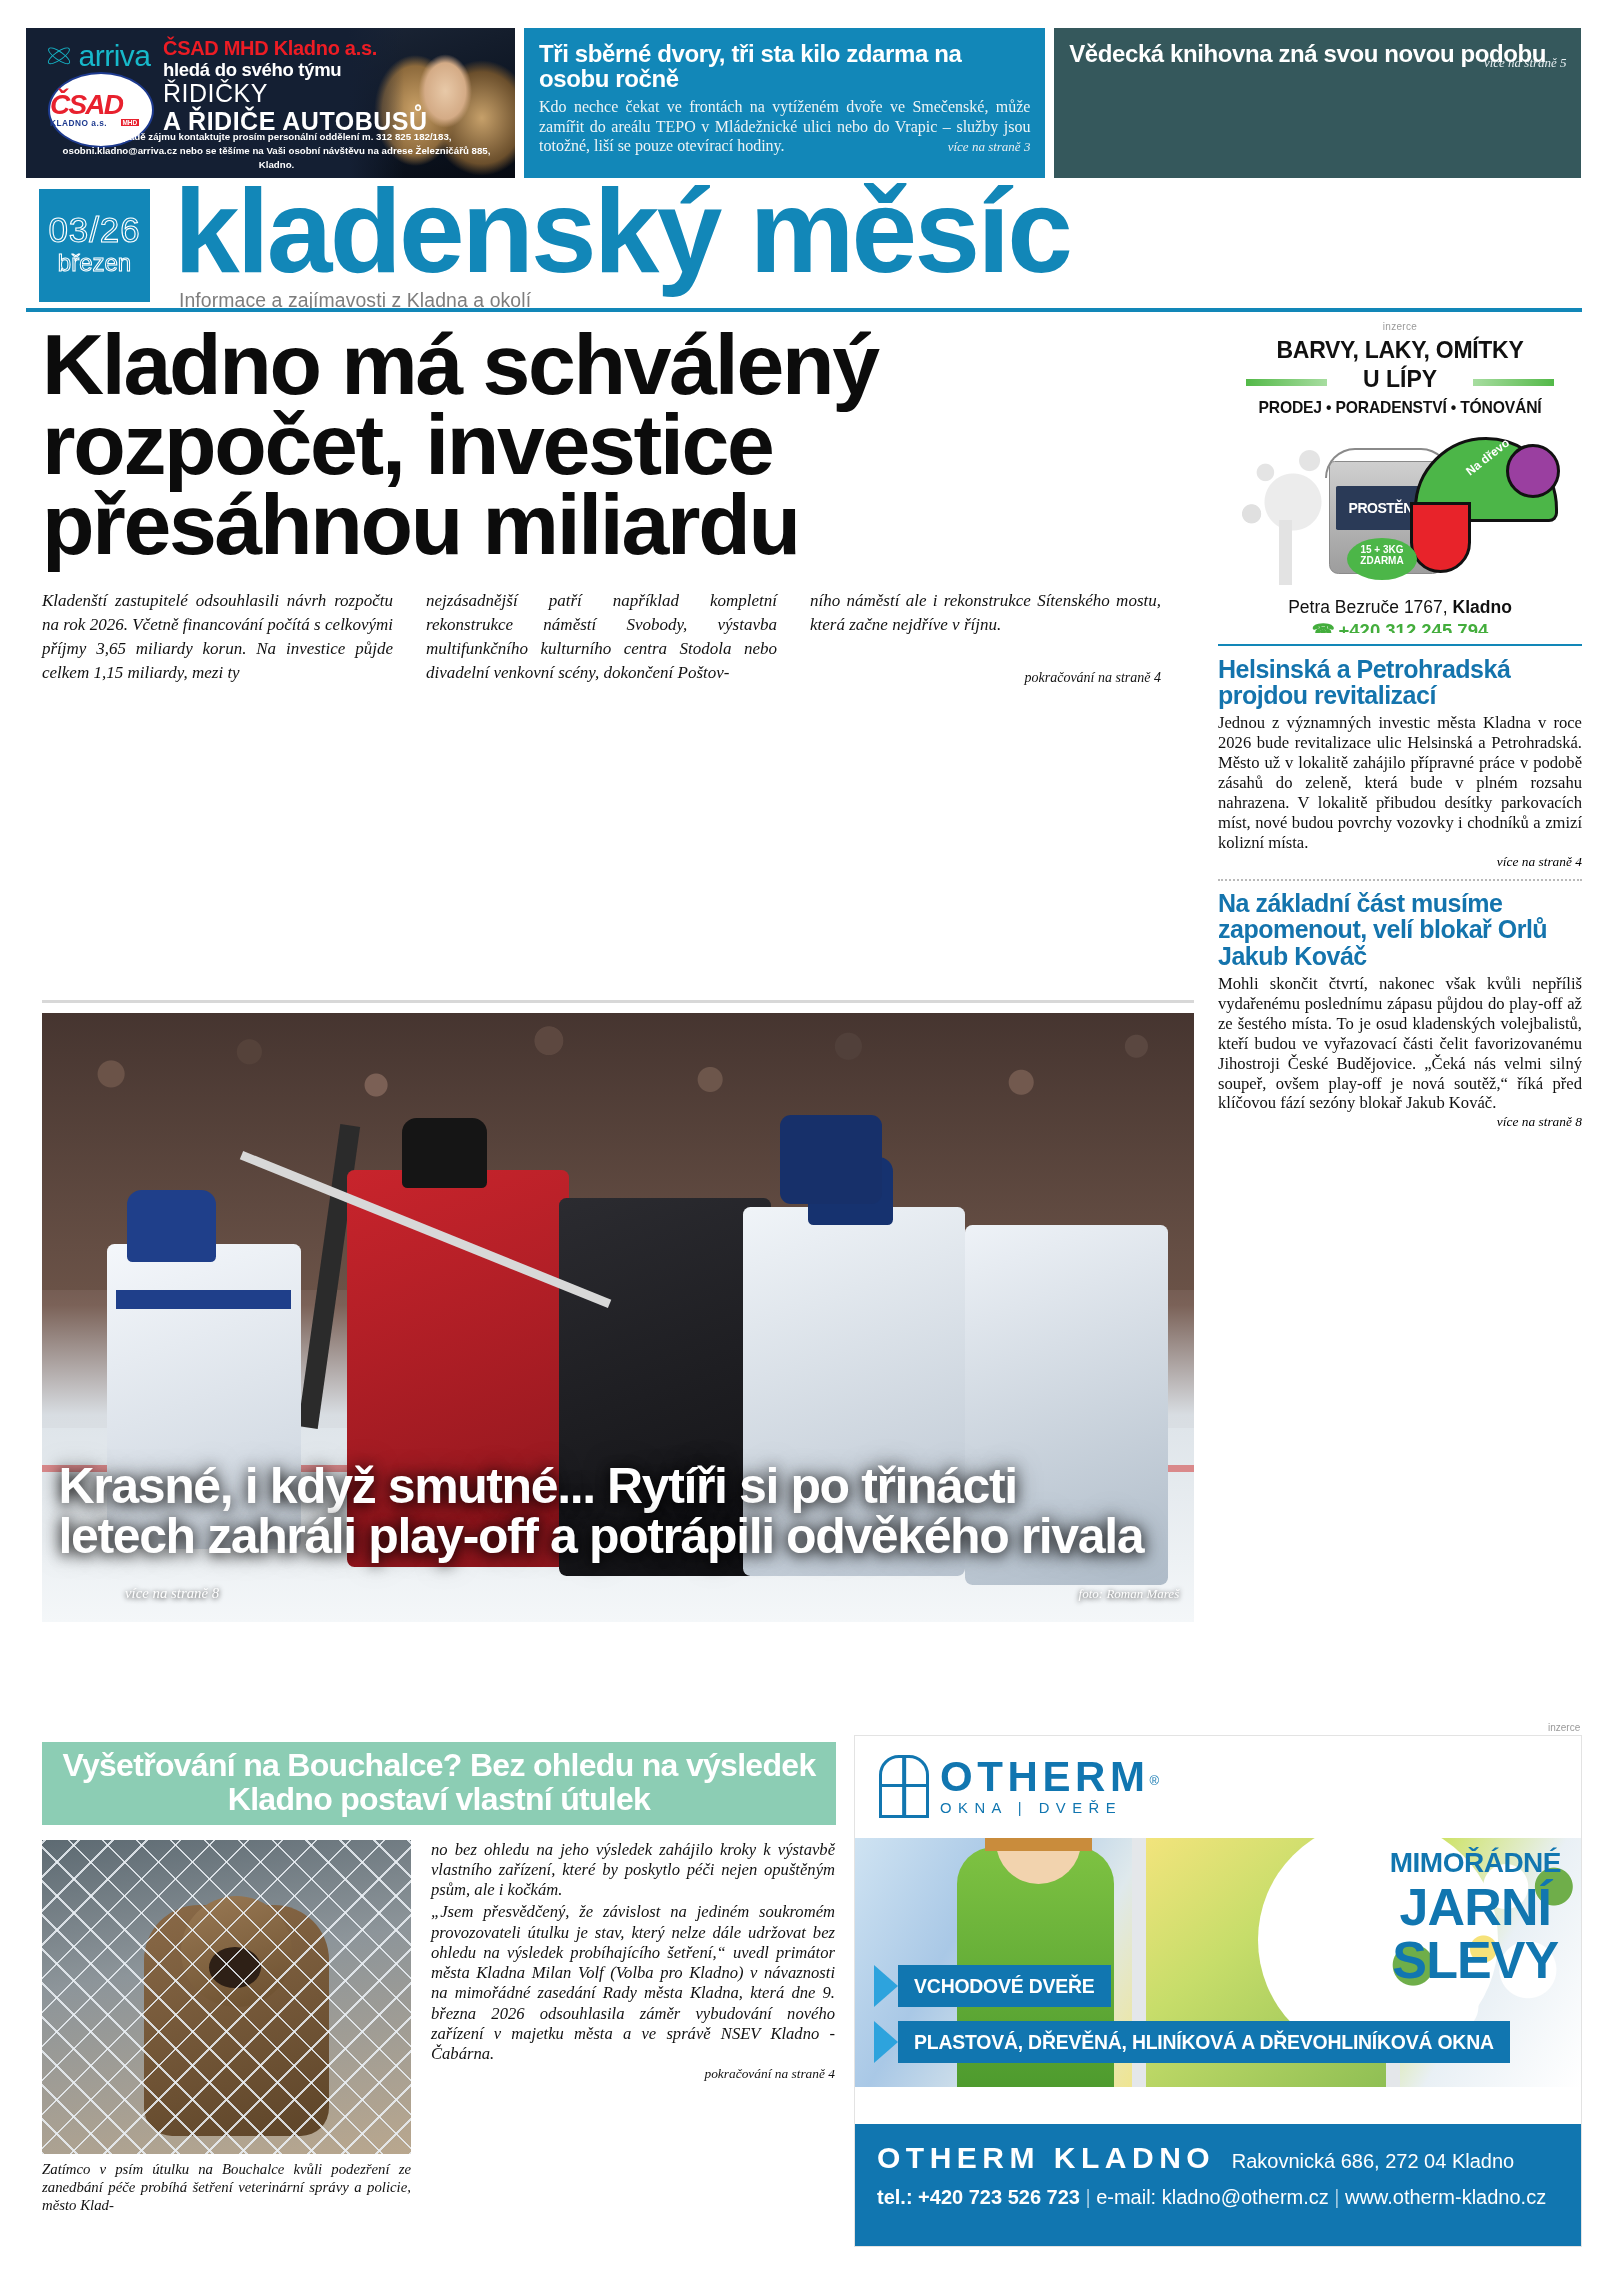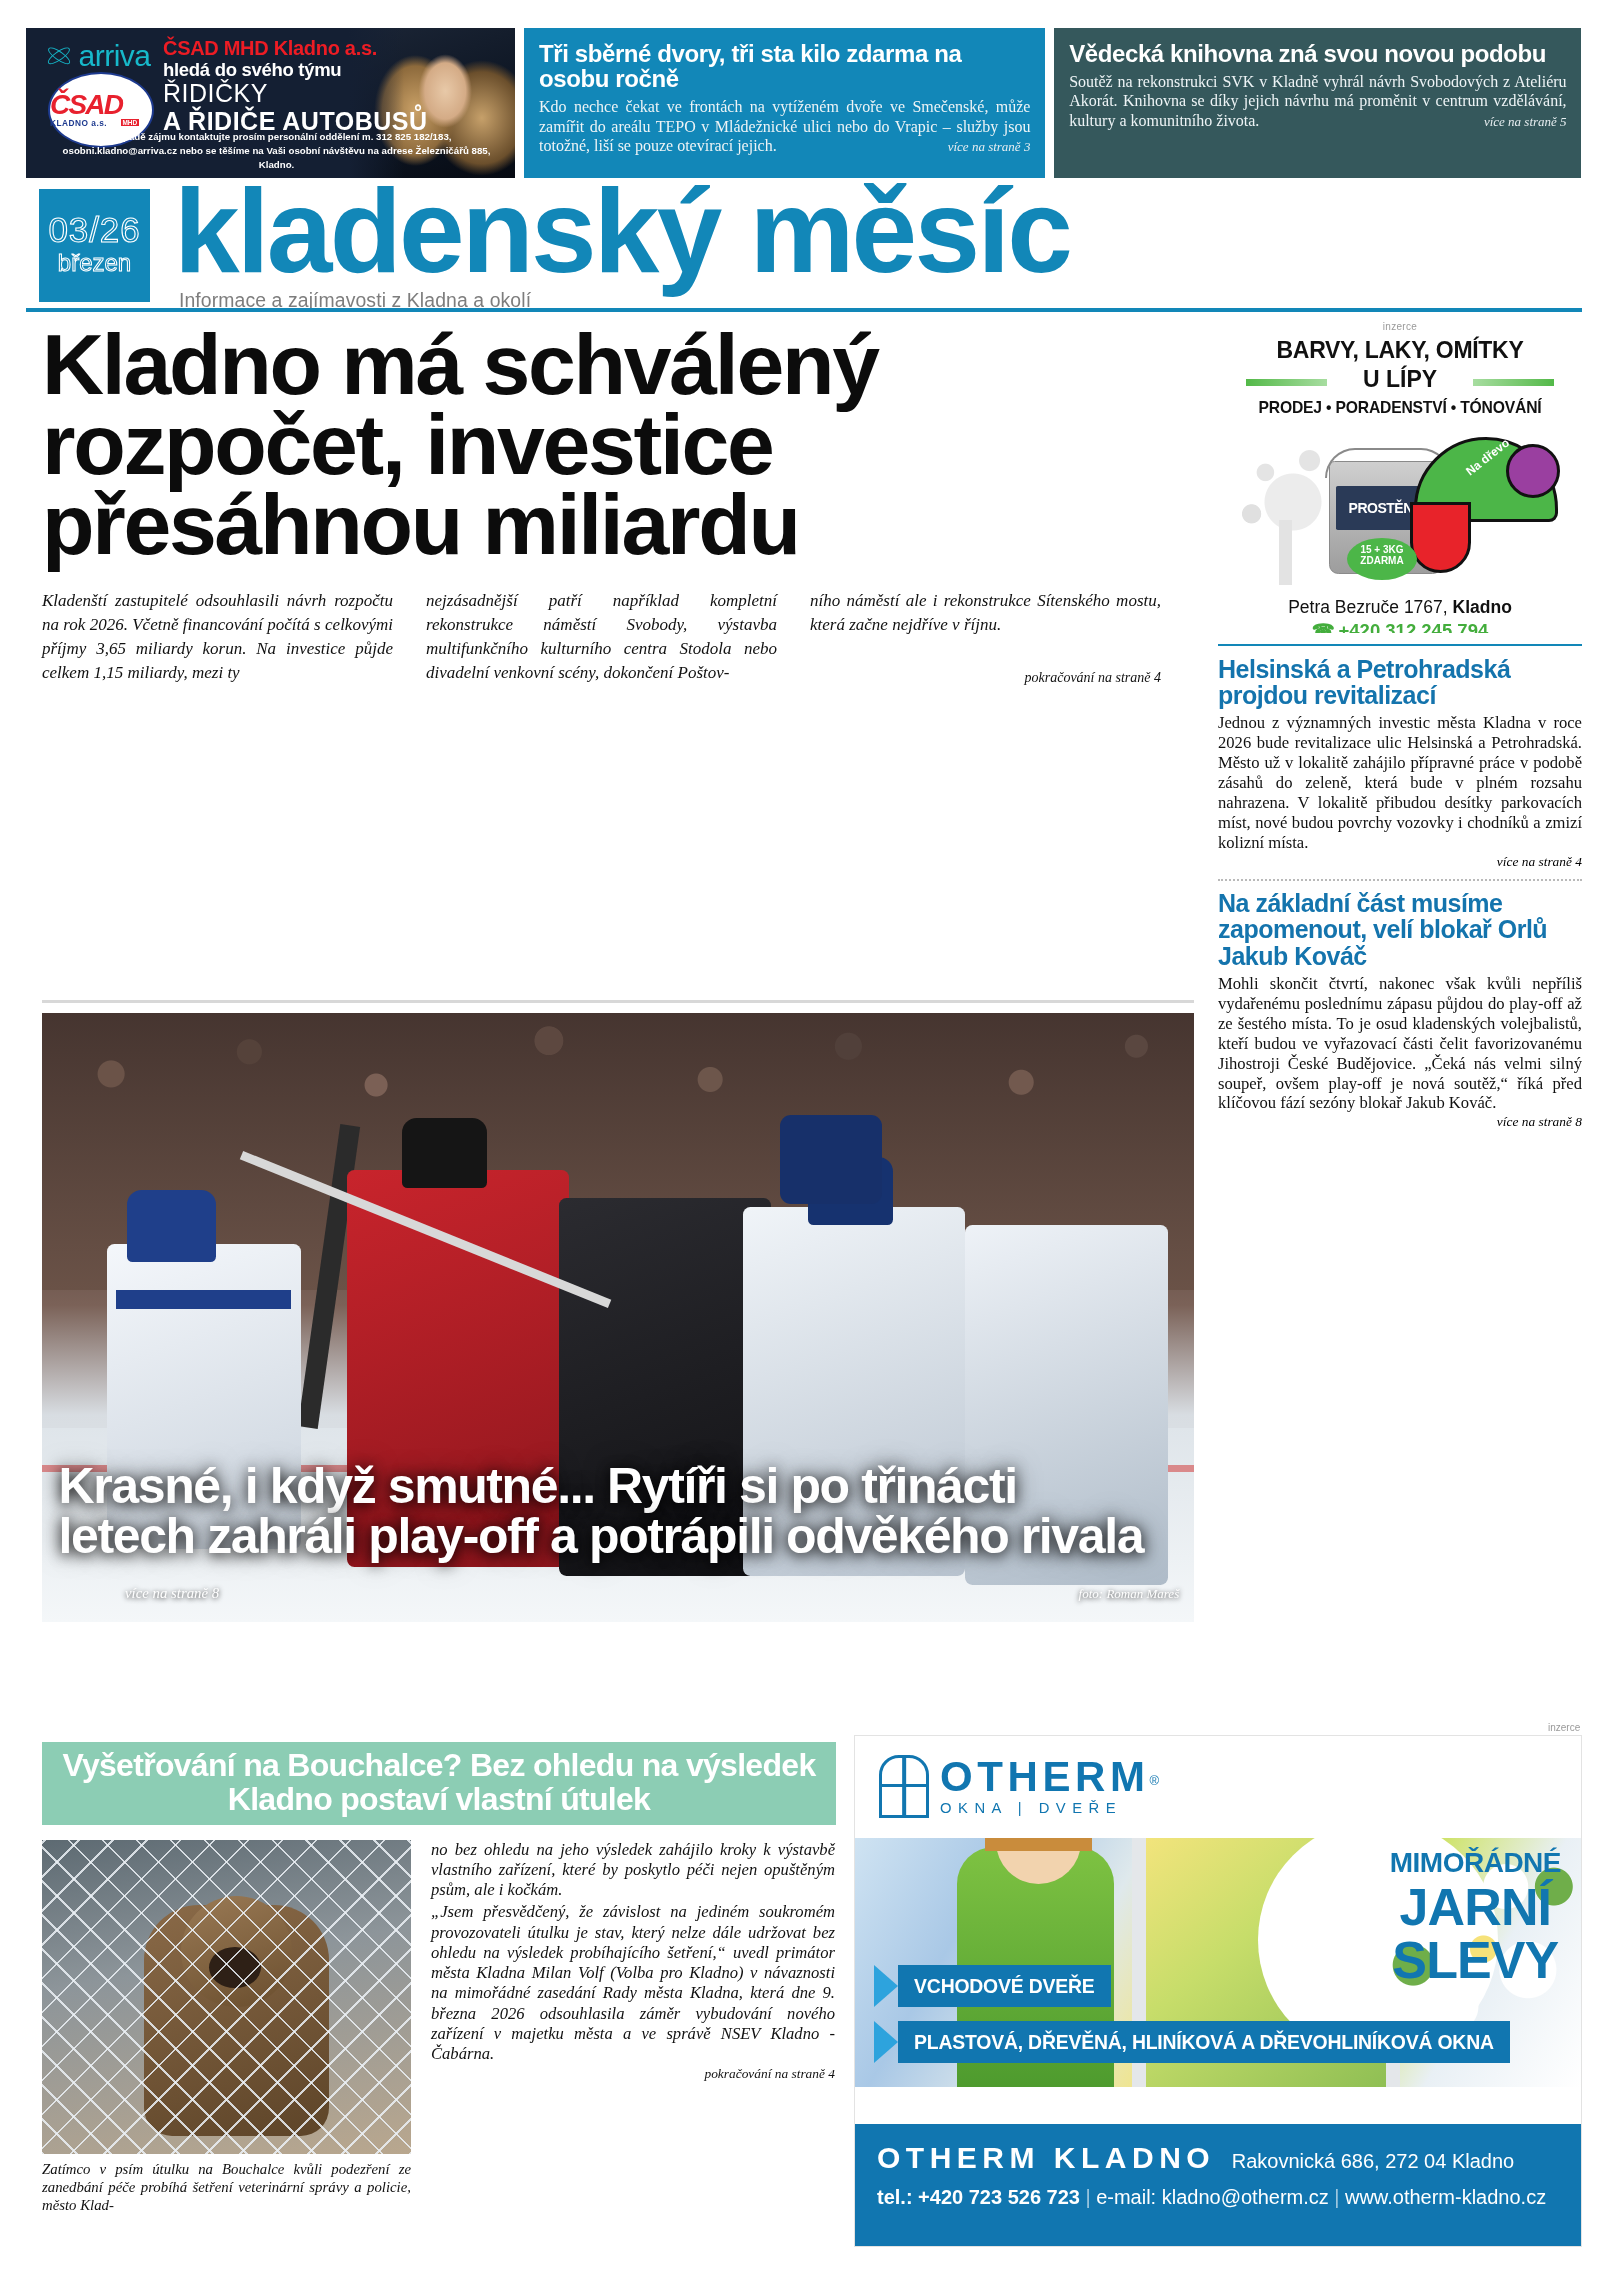--- a/index.html
+++ b/index.html
@@ -242,27 +242,26 @@
         <div class="l1">ČSAD MHD Kladno a.s.</div>
         <div class="l2">hledá do svého týmu</div>
         <div class="l3">ŘIDIČKY</div>
         <div class="l4">A ŘIDIČE AUTOBUSŮ</div>
       </div>
       <div class="contact">V případě zájmu kontaktujte prosím personální oddělení m. 312 825 182/183, osobni.kladno@arriva.cz nebo se těšíme na Vaši osobní návštěvu na adrese Železničářů 885, Kladno.</div>
     </div>
 
     <div class="teaser blue">
       <h2>Tři sběrné dvory, tři sta kilo zdarma na osobu ročně</h2>
-      <p>Kdo nechce čekat ve frontách na vytíženém dvoře ve Smečenské, může zamířit do areálu TEPO v Mládežnické ulici nebo do Vrapic – služby jsou totožné, liší se pouze otevírací jejich.</p>
+      <p>Kdo nechce čekat ve frontách na vytíženém dvoře ve Smečenské, může zamířit do areálu TEPO v Mládežnické ulici nebo do Vrapic – služby jsou totožné, liší se pouze otevírací hodiny.</p>
       <span class="more">více na straně 3</span>
     </div>
 
     <div class="teaser slate">
       <h2>Vědecká knihovna zná svou novou podobu</h2>
-      <p>Soutěž na rekonstrukci SVK v Kladně vyhrál návrh Svobodových z Ateliéru Akorát. Knihovna se díky jejich návrhu má proměnit v centrum vzdělávání, kultury a komunitního života.</p>
       <span class="more">více na straně 5</span>
     </div>
   </div>
 
   <div class="masthead">
     <div class="date-box">
       <span class="dnum">03/26</span>
       <span class="dmon">březen</span>
     </div>
     <div class="mast-title">kladenský měsíc</div>

